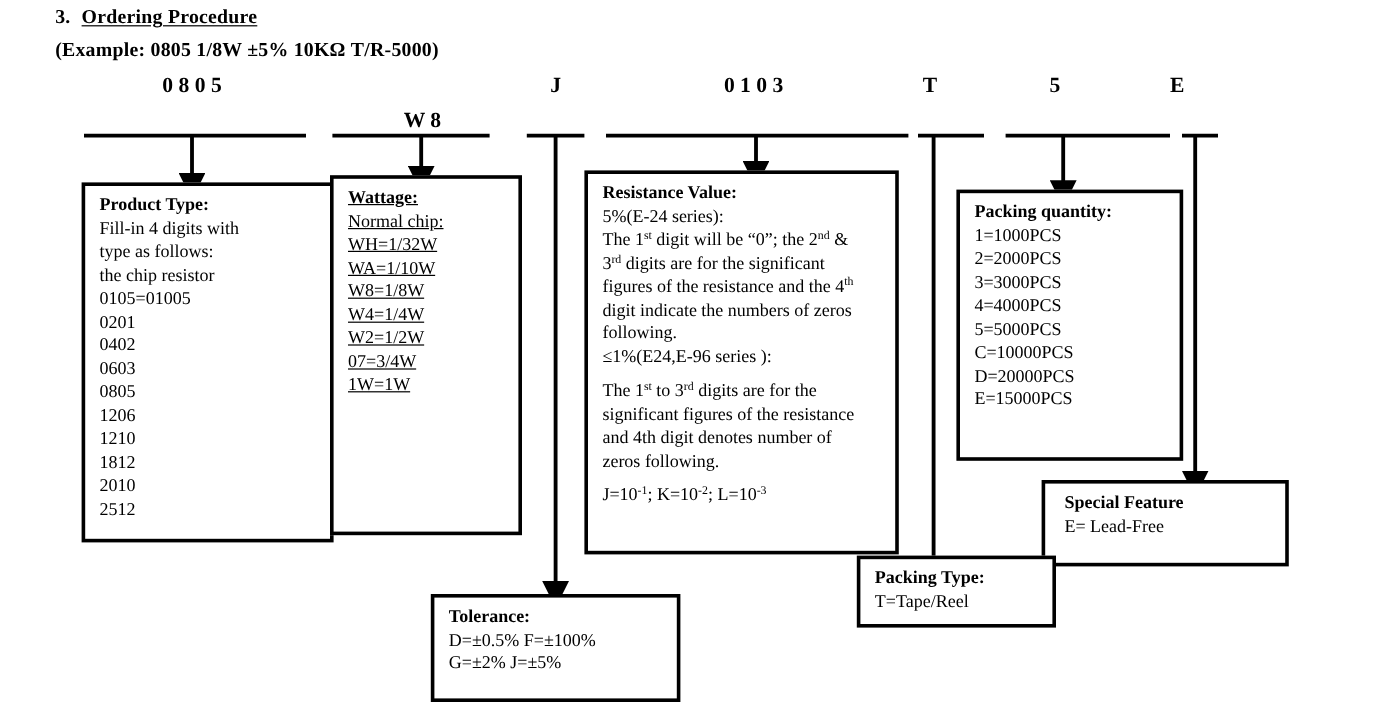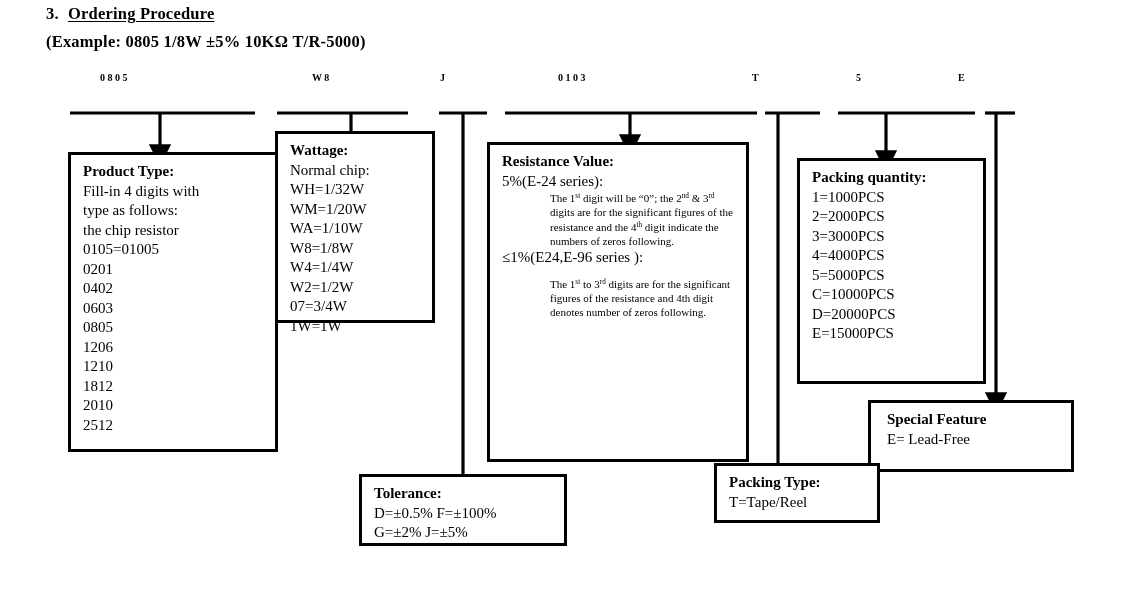--- a/index.html
+++ b/index.html
@@ -32,24 +32,25 @@
     text-underline-offset: 2px;
   }
   #example-line {
     left: 46px; top: 32px;
     font-size: 16.5px;
   }
 
   
   .code-seg {
     position: absolute;
-    top: 72px;
+    top: 61px;
     height: 20px;
     font-weight: bold;
-    font-size: 10px;
+    font-size: 18px;
+    text-align: center;
     white-space: nowrap;
   }
 
   
   #wires {
     position: absolute;
     left: 0; top: 0;
     width: 1146px;
     height: 604px;
     pointer-events: none;
@@ -68,52 +69,51 @@
     font-size: 15px;
     line-height: 1.30;
     white-space: nowrap;
   }
   .box-line {
     font-size: 15px;
     line-height: 1.30;
     white-space: nowrap;
   }
   .box-para {
-    font-size: 11px;
+    font-size: 15px;
     line-height: 1.30;
-    padding-right: 10px;
-    margin-left: 48px;
+    padding-right: 26px;
   }
   .gap-line { height: 9px; }
   sup {
     font-size: 0.66em;
     line-height: 0;
     vertical-align: 0.52em;
   }
 
   
   #box-product-type   { left: 68px;  top: 152px; width: 210px; height: 300px; }
-  #box-wattage        { left: 275px; top: 131px; width: 160px; height: 192px; }
+  #box-wattage        { left: 275px; top: 146px; width: 160px; height: 300px; text-decoration: underline; }
   #box-resistance     { left: 487px; top: 142px; width: 262px; height: 320px; }
   #box-packing-qty    { left: 797px; top: 158px; width: 189px; height: 226px; }
   #box-special        { left: 868px; top: 400px; width: 206px; height: 72px; padding-left: 16px; }
-  #box-tolerance      { left: 359px; top: 474px; width: 208px; height: 72px; }
+  #box-tolerance      { left: 359px; top: 495px; width: 208px; height: 90px; }
   #box-packing-type   { left: 694px; top: 463px; width: 166px; height: 60px; margin-left: 20px; }
 </style>
 </head>
 <body>
 
 <div id="page">
 
   <div class="heading" id="section-number">3.</div>
   <div class="heading" id="section-title">Ordering Procedure</div>
   <div class="heading" id="example-line">(Example: 0805 1/8W ±5% 10KΩ T/R-5000)</div>
 
   <div class="code-seg" style="left:100px; width:120px;">0  8  0  5</div>
-  <div class="code-seg" style="left:312px; width:80px;">W  8</div>
+  <div class="code-seg" style="left:312px; width:80px;margin-top:29px;">W  8</div>
   <div class="code-seg" style="left:440px; width:46px;">J</div>
   <div class="code-seg" style="left:558px; width:140px;">0  1  0  3</div>
   <div class="code-seg" style="left:752px; width:46px;">T</div>
   <div class="code-seg" style="left:856px; width:46px;">5</div>
   <div class="code-seg" style="left:958px; width:46px;">E</div>
 
   <svg id="wires" viewBox="0 0 1146 604" width="1146" height="604">
     <defs>
       <marker id="arrowhead" markerWidth="7" markerHeight="7" refX="1.2" refY="3.5" orient="auto" markerUnits="strokeWidth">
         <polygon points="0,0 7,3.5 0,7" fill="#000000"></polygon>
@@ -156,37 +156,37 @@
     <div class="box-line">1210</div>
     <div class="box-line">1812</div>
     <div class="box-line">2010</div>
     <div class="box-line">2512</div>
   </div>
 
   <div class="box" id="box-wattage">
     <div class="box-title">Wattage:</div>
     <div class="box-line">Normal chip:</div>
     <div class="box-line">WH=1/32W</div>
-    <div class="box-line">WM=1/20W</div>
     <div class="box-line">WA=1/10W</div>
     <div class="box-line">W8=1/8W</div>
     <div class="box-line">W4=1/4W</div>
     <div class="box-line">W2=1/2W</div>
     <div class="box-line">07=3/4W</div>
     <div class="box-line">1W=1W</div>
   </div>
 
   <div class="box" id="box-resistance">
     <div class="box-title">Resistance Value:</div>
     <div class="box-line">5%(E-24 series):</div>
     <div class="box-para"><span>The 1</span><sup>st</sup><span> digit will be “0”; the 2</span><sup>nd</sup><span> &amp; 3</span><sup>rd</sup><span> digits are for the significant figures of the resistance and the 4</span><sup>th</sup><span> digit indicate the numbers of zeros following.</span></div>
     <div class="box-line">≤1%(E24,E-96 series ):</div>
     <div class="gap-line"></div>
     <div class="box-para"><span>The 1</span><sup>st</sup><span> to 3</span><sup>rd</sup><span> digits are for the significant figures of the resistance and 4th digit denotes number of zeros following.</span></div>
     <div class="gap-line"></div>
+    <div class="box-line"><span>J=10</span><sup>-1</sup><span>; K=10</span><sup>-2</sup><span>; L=10</span><sup>-3</sup></div>
   </div>
 
   <div class="box" id="box-packing-qty">
     <div class="box-title">Packing quantity:</div>
     <div class="box-line">1=1000PCS</div>
     <div class="box-line">2=2000PCS</div>
     <div class="box-line">3=3000PCS</div>
     <div class="box-line">4=4000PCS</div>
     <div class="box-line">5=5000PCS</div>
     <div class="box-line">C=10000PCS</div>

